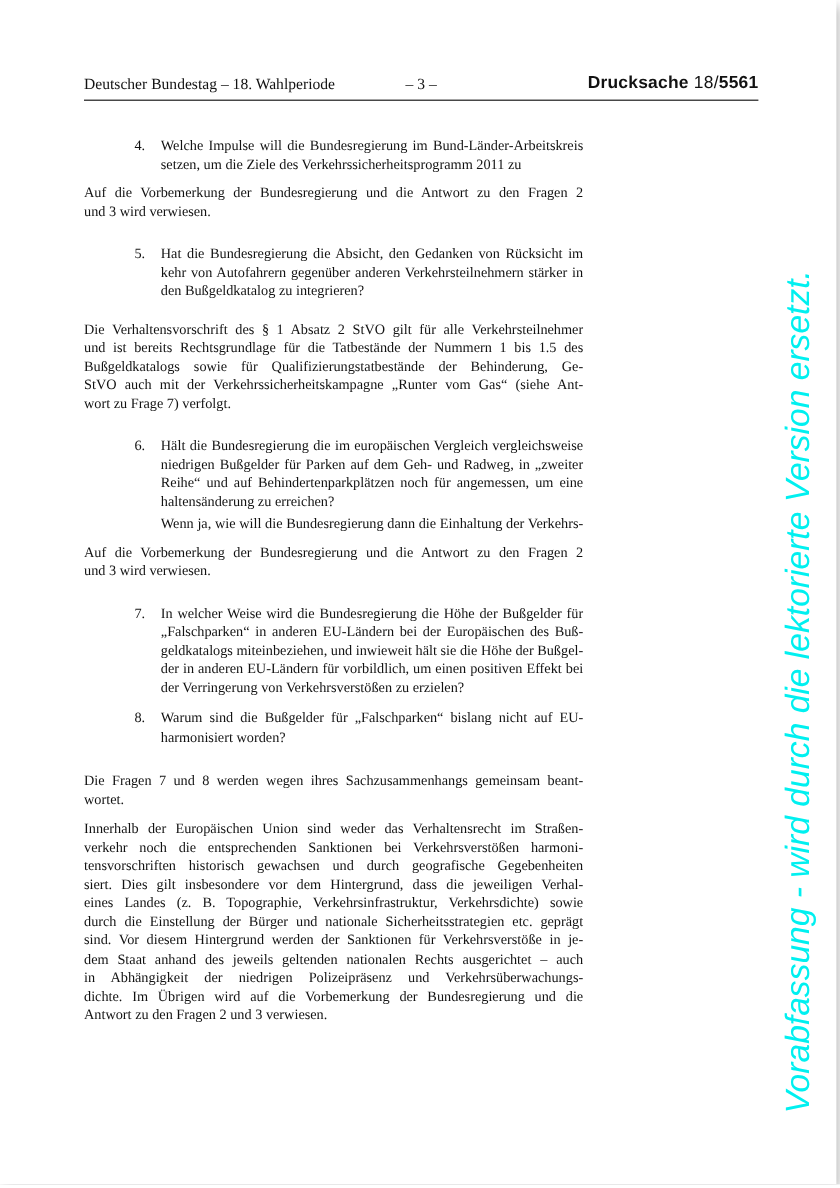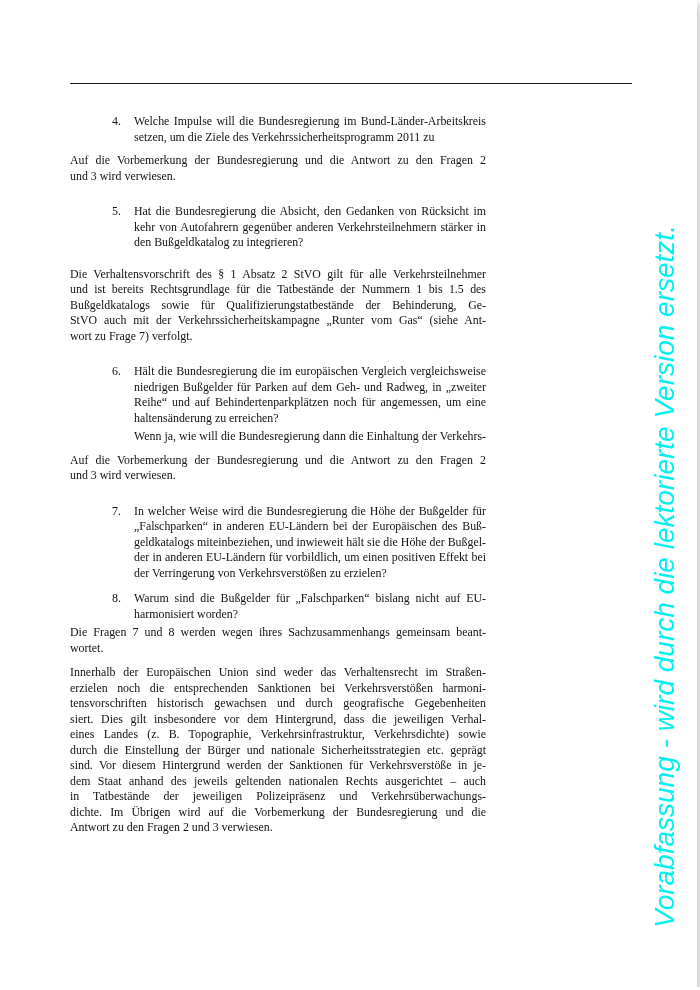--- a/index.html
+++ b/index.html
@@ -39,20 +39,25 @@
     font-family:"Liberation Sans", sans-serif; font-style:italic;
     font-size:28px; line-height:54px; white-space:nowrap;
     color:#00F0F0;
   }
 </style>
 </head>
 <body>
 
 <div class="page">
 
+  <div class="header">
+    <span class="h-left">Deutscher Bundestag – 18. Wahlperiode</span>
+    <span class="h-center">– 3 –</span>
+    <span class="h-right"><span class="bold">Drucksache</span><span> 18/</span><span class="bold">5561</span></span>
+  </div>
 
   <div class="rule"></div>
 
   <div class="content">
       <div class="block question" style="margin-top: 30px;">
         <div class="qnum">4.</div>
         <div class="qtext">
           <div class="para">
             <div class="line j">Welche Impulse will die Bundesregierung im Bund-Länder-Arbeitskreis</div>
             <div class="line last">setzen, um die Ziele des Verkehrssicherheitsprogramm 2011 zu erreichen?</div>
@@ -118,35 +123,35 @@
       </div>
       <div class="block question" style="margin-top: 10px;">
         <div class="qnum">8.</div>
         <div class="qtext">
           <div class="para">
             <div class="line j">Warum sind die Bußgelder für „Falschparken“ bislang nicht auf EU-Niveau</div>
             <div class="line last">harmonisiert worden?</div>
           </div>
         </div>
       </div>
-      <div class="block answer" style="margin-top: 3px;">
+      <div class="block answer" style="margin-top: 21px;">
         <div class="para">
           <div class="line j">Die Fragen 7 und 8 werden wegen ihres Sachzusammenhangs gemeinsam beant-</div>
           <div class="line last">wortet.</div>
         </div>
         <div class="para" style="margin-top: 9px;">
           <div class="line j">Innerhalb der Europäischen Union sind weder das Verhaltensrecht im Straßen-</div>
-          <div class="line j">erzielen noch die entsprechenden Sanktionen bei Verkehrsverstößen harmoni-</div>
+          <div class="line j">verkehr noch die entsprechenden Sanktionen bei Verkehrsverstößen harmoni-</div>
           <div class="line j">tensvorschriften historisch gewachsen und durch geografische Gegebenheiten</div>
           <div class="line j">siert. Dies gilt insbesondere vor dem Hintergrund, dass die jeweiligen Verhal-</div>
           <div class="line j">eines Landes (z. B. Topographie, Verkehrsinfrastruktur, Verkehrsdichte) sowie</div>
           <div class="line j">durch die Einstellung der Bürger und nationale Sicherheitsstrategien etc. geprägt</div>
           <div class="line j">sind. Vor diesem Hintergrund werden der Sanktionen für Verkehrsverstöße in je-</div>
           <div class="line j">dem Staat anhand des jeweils geltenden nationalen Rechts ausgerichtet – auch</div>
-          <div class="line j">in Tatbestände der jeweiligen Polizeipräsenz und Verkehrsüberwachungs-</div>
+          <div class="line j">in Abhängigkeit der niedrigen Polizeipräsenz und Verkehrsüberwachungs-</div>
           <div class="line j">dichte. Im Übrigen wird auf die Vorbemerkung der Bundesregierung und die</div>
           <div class="line last">Antwort zu den Fragen 2 und 3 verwiesen.</div>
         </div>
       </div>
     </div>
 
   <div class="watermark">Vorabfassung - wird durch die lektorierte Version ersetzt.</div>
 
 </div>
 

